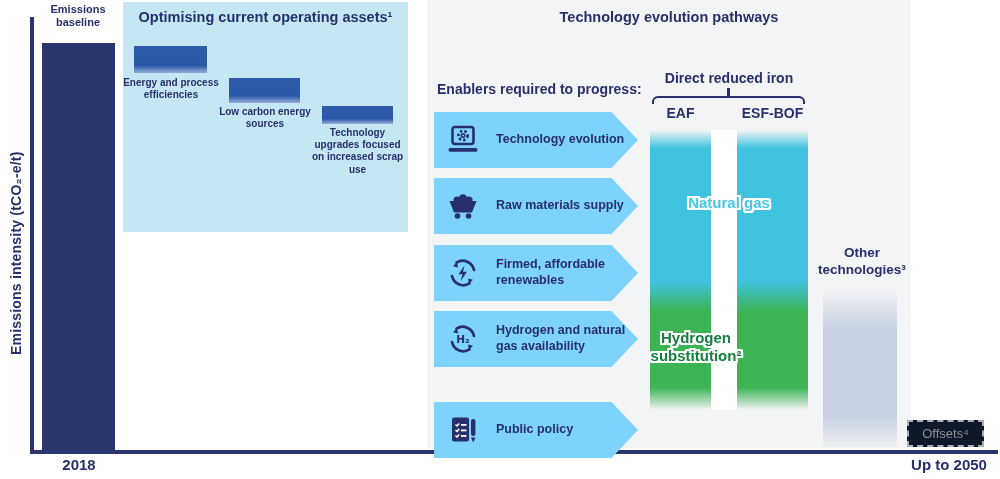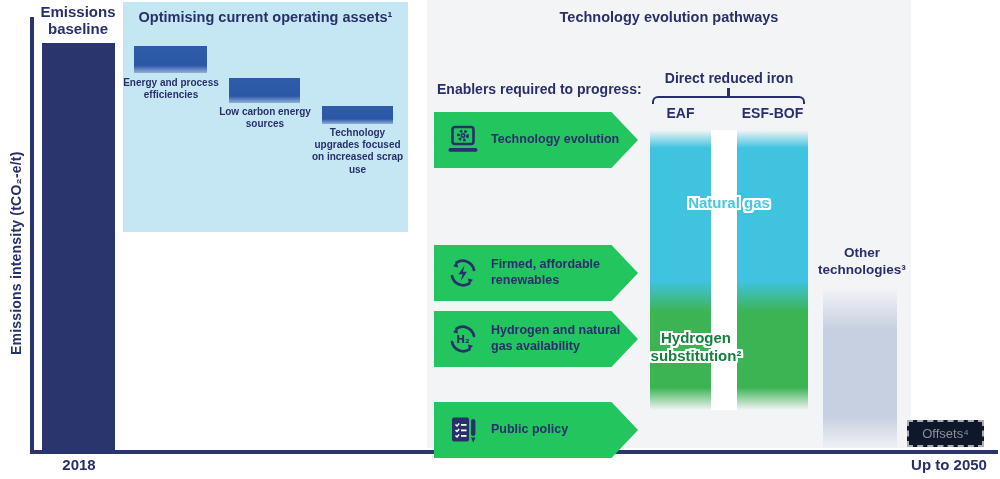--- a/index.html
+++ b/index.html
@@ -9,40 +9,40 @@
   }
   .abs{position:absolute;}
   
   .y-axis{left:30px;top:17px;width:3.5px;height:436px;background:#2a356d;}
   .x-axis{left:30px;top:450px;width:968px;height:3.5px;background:#2a356d;}
   .y-axis-label{left:8px;top:355px;transform:rotate(-90deg);transform-origin:0 0;
     white-space:nowrap;font-size:14px;font-weight:700;letter-spacing:.2px;}
   .x-left{left:48px;top:456px;width:62px;text-align:center;font-size:15px;font-weight:700;}
   .x-right{left:903px;top:456px;width:92px;text-align:center;font-size:15px;font-weight:700;}
   
-  .baseline-label{left:34px;top:3px;width:88px;text-align:center;font-size:15px;font-weight:700;line-height:1.15;}
+  .baseline-label{left:34px;top:3px;width:88px;text-align:center;font-size:11px;font-weight:700;line-height:1.15;}
   .baseline-bar{left:42px;top:43px;width:73px;height:407px;background:#2a356d;}
   
   .opt-panel{left:123px;top:2px;width:285px;height:230px;background:#c5e7f4;}
   .opt-title{left:123px;top:9px;width:285px;text-align:center;font-size:14.5px;font-weight:700;}
   .step-bar{background:linear-gradient(180deg,#2e5ca9 0%,#2b58a6 72%,#96aeda 100%);}
   .bar1{left:134px;top:46px;width:73px;height:27px;}
   .bar2{left:229px;top:78px;width:71px;height:25px;}
   .bar3{left:322px;top:106px;width:71px;height:18px;}
   .step-label{text-align:center;font-size:10px;font-weight:600;line-height:1.22;}
   .lab1{left:116px;top:77px;width:110px;}
   .lab2{left:219px;top:106px;width:92px;}
   .lab3{left:309px;top:127px;width:97px;}
   
   .path-panel{left:427px;top:0;width:484px;height:448px;background:#f3f4f5;}
   .path-title{left:427px;top:9px;width:484px;text-align:center;font-size:14.5px;font-weight:700;}
   .enablers-heading{left:437px;top:81px;font-size:14px;font-weight:600;}
-  .chevron{left:434px;width:204px;height:56px;background:#22c55e;
+  .chevron{left:434px;width:204px;height:56px;background:#7dd3fc;
     clip-path:polygon(0 0,87% 0,100% 50%,87% 100%,0 100%);
-    display:flex;align-items:center;padding-left:11px;gap:10px;box-sizing:border-box;}
+    display:flex;align-items:center;padding-left:11px;gap:10px;box-sizing:border-box;justify-content:space-between;}
   .chev1{top:112px;} .chev2{top:178px;} .chev3{top:245px;} .chev4{top:311px;} .chev5{top:378px;margin-top:24px;}
   .chev-icon{flex:none;width:36px;display:flex;justify-content:center;align-items:center;}
   .chev-label{width:142px;font-size:12.5px;font-weight:700;line-height:1.25;}
   
   .dri-label{left:645px;top:70px;width:168px;text-align:center;font-size:14px;font-weight:600;}
   .dri-bracket{left:652px;top:96px;width:153px;height:8px;box-sizing:border-box;
     border-top:2.5px solid #28306b;border-left:2.5px solid #28306b;border-right:2.5px solid #28306b;
     border-radius:6px 6px 0 0;}
   .dri-tick{left:727px;top:88px;width:2.5px;height:9px;background:#28306b;}
   .col-label{top:105px;text-align:center;font-size:14px;font-weight:700;}
@@ -100,20 +100,33 @@
       <svg width="36" height="30" viewBox="0 0 36 30">
         <rect x="7.5" y="2" width="21" height="17" rx="2.5" fill="none" stroke="#28306b" stroke-width="2.6"></rect>
         <circle cx="18" cy="10.5" r="4.6" fill="none" stroke="#28306b" stroke-width="2.6" stroke-dasharray="2.4 2.1"></circle>
         <circle cx="18" cy="10.5" r="1.7" fill="none" stroke="#28306b" stroke-width="1.6"></circle>
         <rect x="3.5" y="23" width="29" height="3.8" rx="1.9" fill="#28306b"></rect>
       </svg>
     </span>
     <span class="chev-label">Technology evolution</span>
   </div>
 
+  <div class="abs chevron chev2">
+    <span class="chev-icon">
+      <svg width="34" height="28" viewBox="0 0 34 28">
+        <circle cx="11" cy="8" r="3.6" fill="#28306b"></circle>
+        <circle cx="17" cy="6.5" r="4.2" fill="#28306b"></circle>
+        <circle cx="23" cy="8" r="3.6" fill="#28306b"></circle>
+        <path d="M3.5 9 h27 l-4.5 11.5 h-18 z" fill="#28306b"></path>
+        <circle cx="11.5" cy="24" r="2.8" fill="#28306b"></circle>
+        <circle cx="22.5" cy="24" r="2.8" fill="#28306b"></circle>
+      </svg>
+    </span>
+    <span class="chev-label">Raw materials supply</span>
+  </div>
 
   <div class="abs chevron chev3">
     <span class="chev-icon">
       <svg width="32" height="32" viewBox="0 0 32 32">
         <path d="M27 13 A11.5 11.5 0 0 0 9.5 5.6" fill="none" stroke="#28306b" stroke-width="2.7" stroke-linecap="round"></path>
         <path d="M5 19 A11.5 11.5 0 0 0 22.5 26.4" fill="none" stroke="#28306b" stroke-width="2.7" stroke-linecap="round"></path>
         <path d="M6 9.2 L10 5 L11 10.6 Z" fill="#28306b"></path>
         <path d="M26 22.8 L22 27 L21 21.4 Z" fill="#28306b"></path>
         <path d="M17.5 8.5 L11.5 17.2 h4 l-1.8 6.8 L20 14.8 h-4 z" fill="#28306b"></path>
       </svg>

